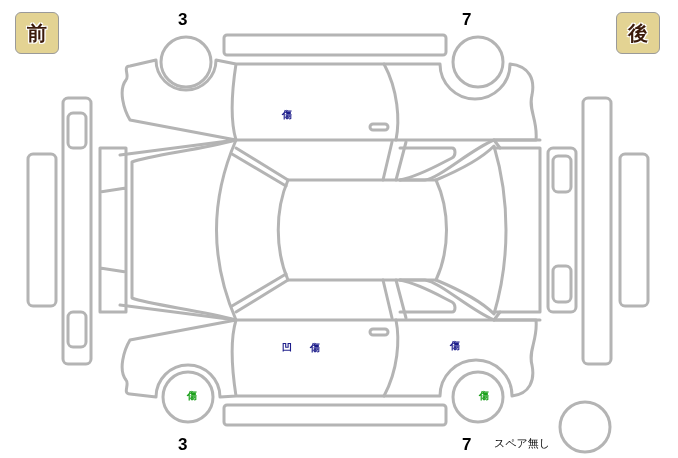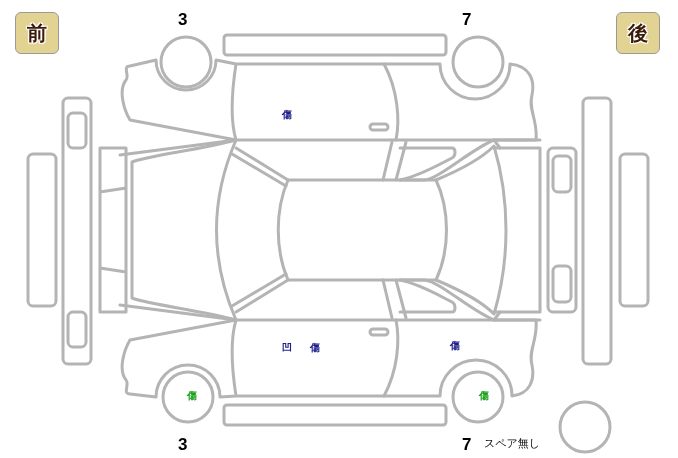--- a/index.html
+++ b/index.html
@@ -109,14 +109,14 @@
   <div class="num" style="left:178px; top:435px;">3</div>
   <div class="num" style="left:462px; top:435px;">7</div>
 
   <div class="mark blue" style="left:282px; top:110px;">傷</div>
   <div class="mark blue" style="left:282px; top:343px;">凹</div>
   <div class="mark blue" style="left:310px; top:343px;">傷</div>
   <div class="mark blue" style="left:450px; top:341px;">傷</div>
   <div class="mark green" style="left:187px; top:391px;">傷</div>
   <div class="mark green" style="left:479px; top:391px;">傷</div>
 
-  <div class="spare" style="left:484px; top:436px;">スペア無し</div>
+  <div class="spare" style="left:494px; top:436px;">スペア無し</div>
 </div>
 
 </body></html>

